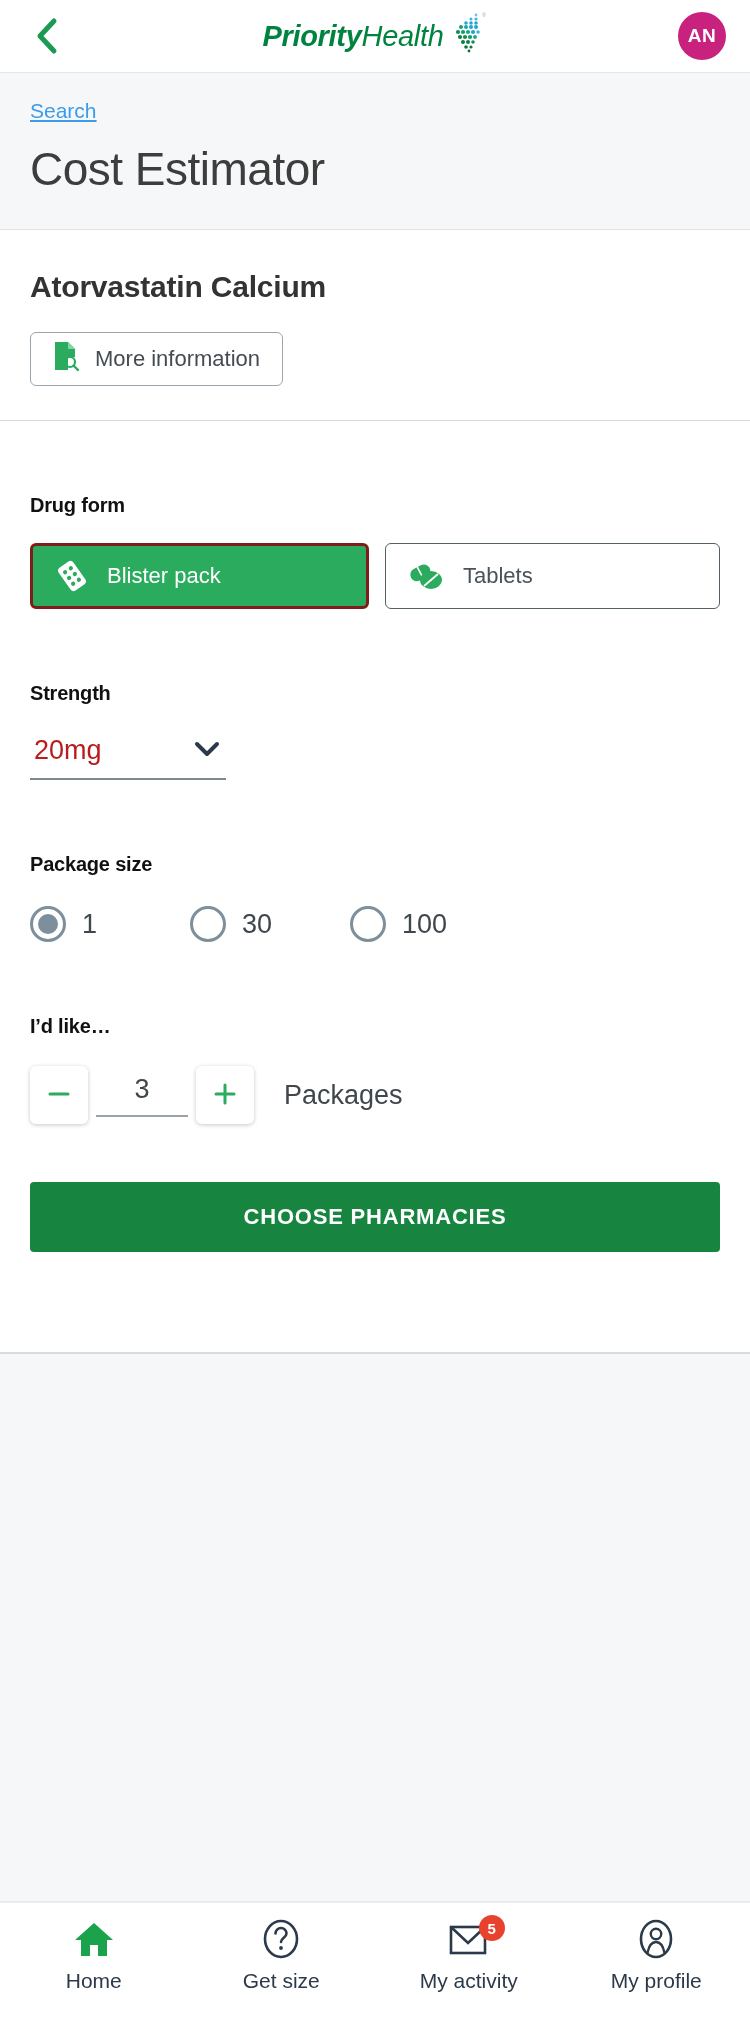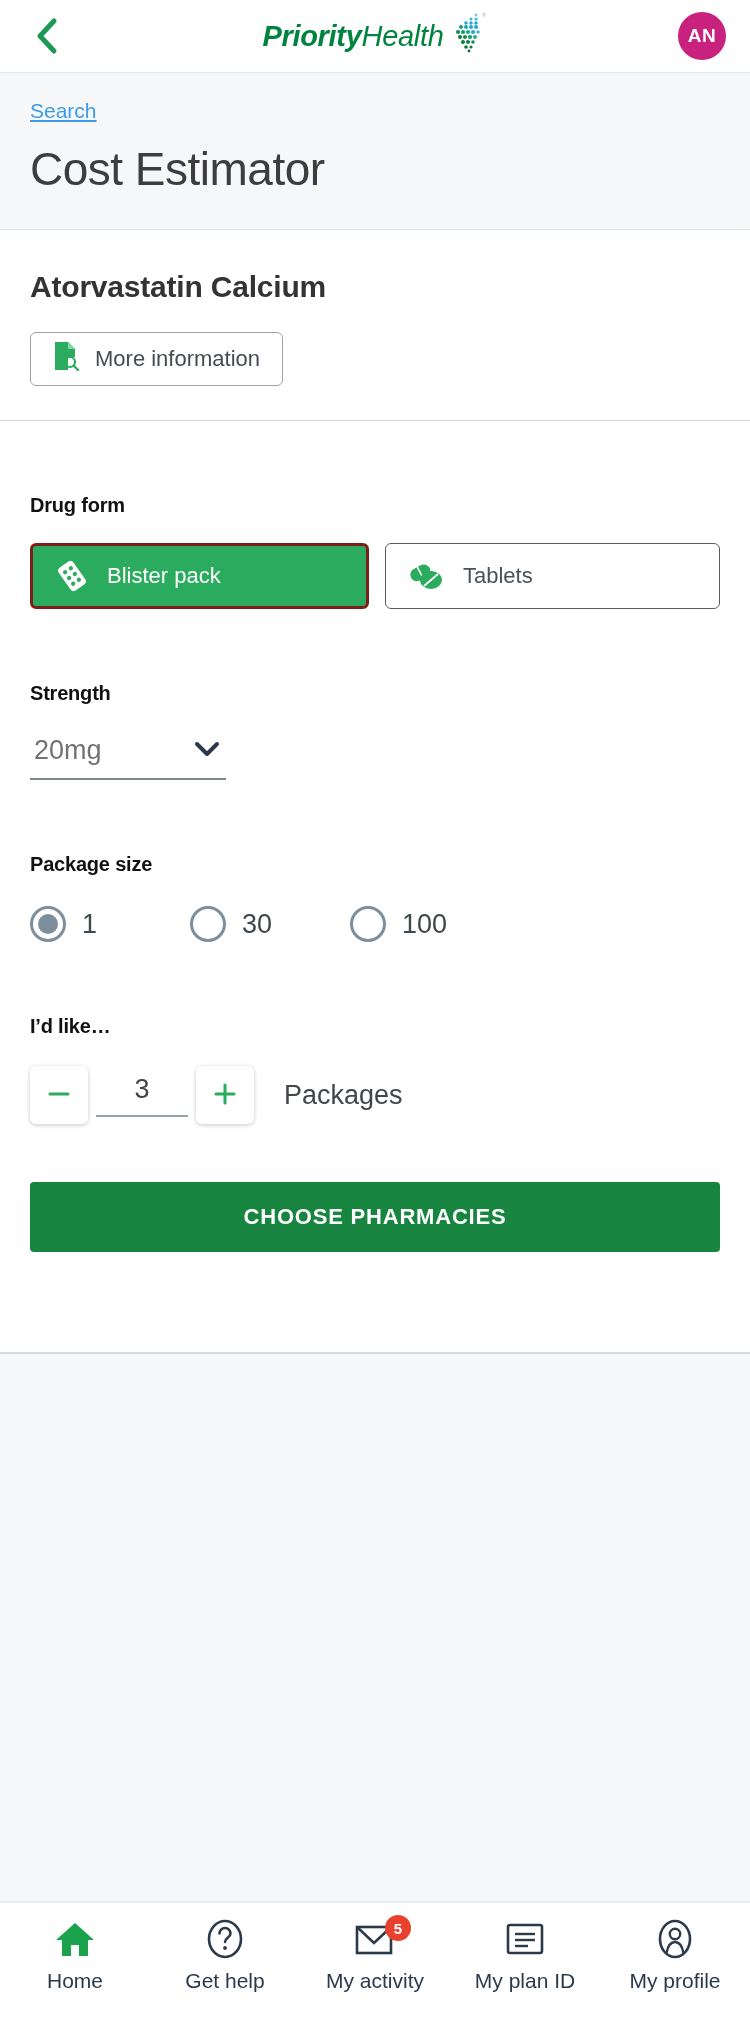--- a/index.html
+++ b/index.html
@@ -167,21 +167,21 @@
     margin-top: 30px;
     width: 196px;
     border-bottom: 2px solid #7d888f;
     display: flex;
     align-items: center;
     padding: 0 4px 12px 4px;
     cursor: pointer;
   }
   .select-val {
     font-size: 27px;
-    color: #737373;
+    color: #b91c1c;
     flex: 1;
   }
   .chev { display: block; }
 
   
   .radio-row {
     margin-top: 30px;
     display: flex;
     align-items: center;
   }
@@ -509,45 +509,34 @@
     </div>
 
     <div class="nav-item">
       <div class="nav-ico">
         <svg width="40" height="42" viewBox="0 0 40 42">
           <ellipse cx="20" cy="21" rx="16" ry="18" fill="none" stroke="#2b3a4a" stroke-width="2.6"></ellipse>
           <path d="M14.5 15.5 a5.5 5.5 0 0 1 11 0 c0 4 -5.5 4.5 -5.5 8.5" fill="none" stroke="#2b3a4a" stroke-width="2.6" stroke-linecap="round"></path>
           <circle cx="20" cy="30" r="1.9" fill="#2b3a4a"></circle>
         </svg>
       </div>
-      <div class="nav-label">Get help</div>
+      <div class="nav-label">Get size</div>
     </div>
 
     <div class="nav-item">
       <div class="nav-ico">
         <svg width="44" height="36" viewBox="0 0 44 36">
           <rect x="4" y="6" width="34" height="26" fill="#ffffff" stroke="#2b3a4a" stroke-width="2.6"></rect>
           <polyline points="4,6 21,22 38,6" fill="none" stroke="#2b3a4a" stroke-width="2.6"></polyline>
         </svg>
         <span class="badge">5</span>
       </div>
       <div class="nav-label">My activity</div>
     </div>
 
-    <div class="nav-item">
-      <div class="nav-ico">
-        <svg width="42" height="36" viewBox="0 0 42 36">
-          <rect x="4" y="4" width="34" height="28" rx="2" fill="#ffffff" stroke="#2b3a4a" stroke-width="2.6"></rect>
-          <line x1="11" y1="13" x2="31" y2="13" stroke="#2b3a4a" stroke-width="2.4"></line>
-          <line x1="11" y1="19" x2="31" y2="19" stroke="#2b3a4a" stroke-width="2.4"></line>
-          <line x1="11" y1="25" x2="24" y2="25" stroke="#2b3a4a" stroke-width="2.4"></line>
-        </svg>
-      </div>
-      <div class="nav-label">My plan ID</div>
-    </div>
 
     <div class="nav-item">
       <div class="nav-ico">
         <svg width="40" height="42" viewBox="0 0 40 42">
           <ellipse cx="20" cy="21" rx="15" ry="18" fill="none" stroke="#2b3a4a" stroke-width="2.6"></ellipse>
           <circle cx="20" cy="16" r="5.2" fill="none" stroke="#2b3a4a" stroke-width="2.4"></circle>
           <path d="M11.5 35 c1.5 -8 5 -11 8.5 -11 c3.5 0 7 3 8.5 11" fill="none" stroke="#2b3a4a" stroke-width="2.4"></path>
         </svg>
       </div>
       <div class="nav-label">My profile</div>

